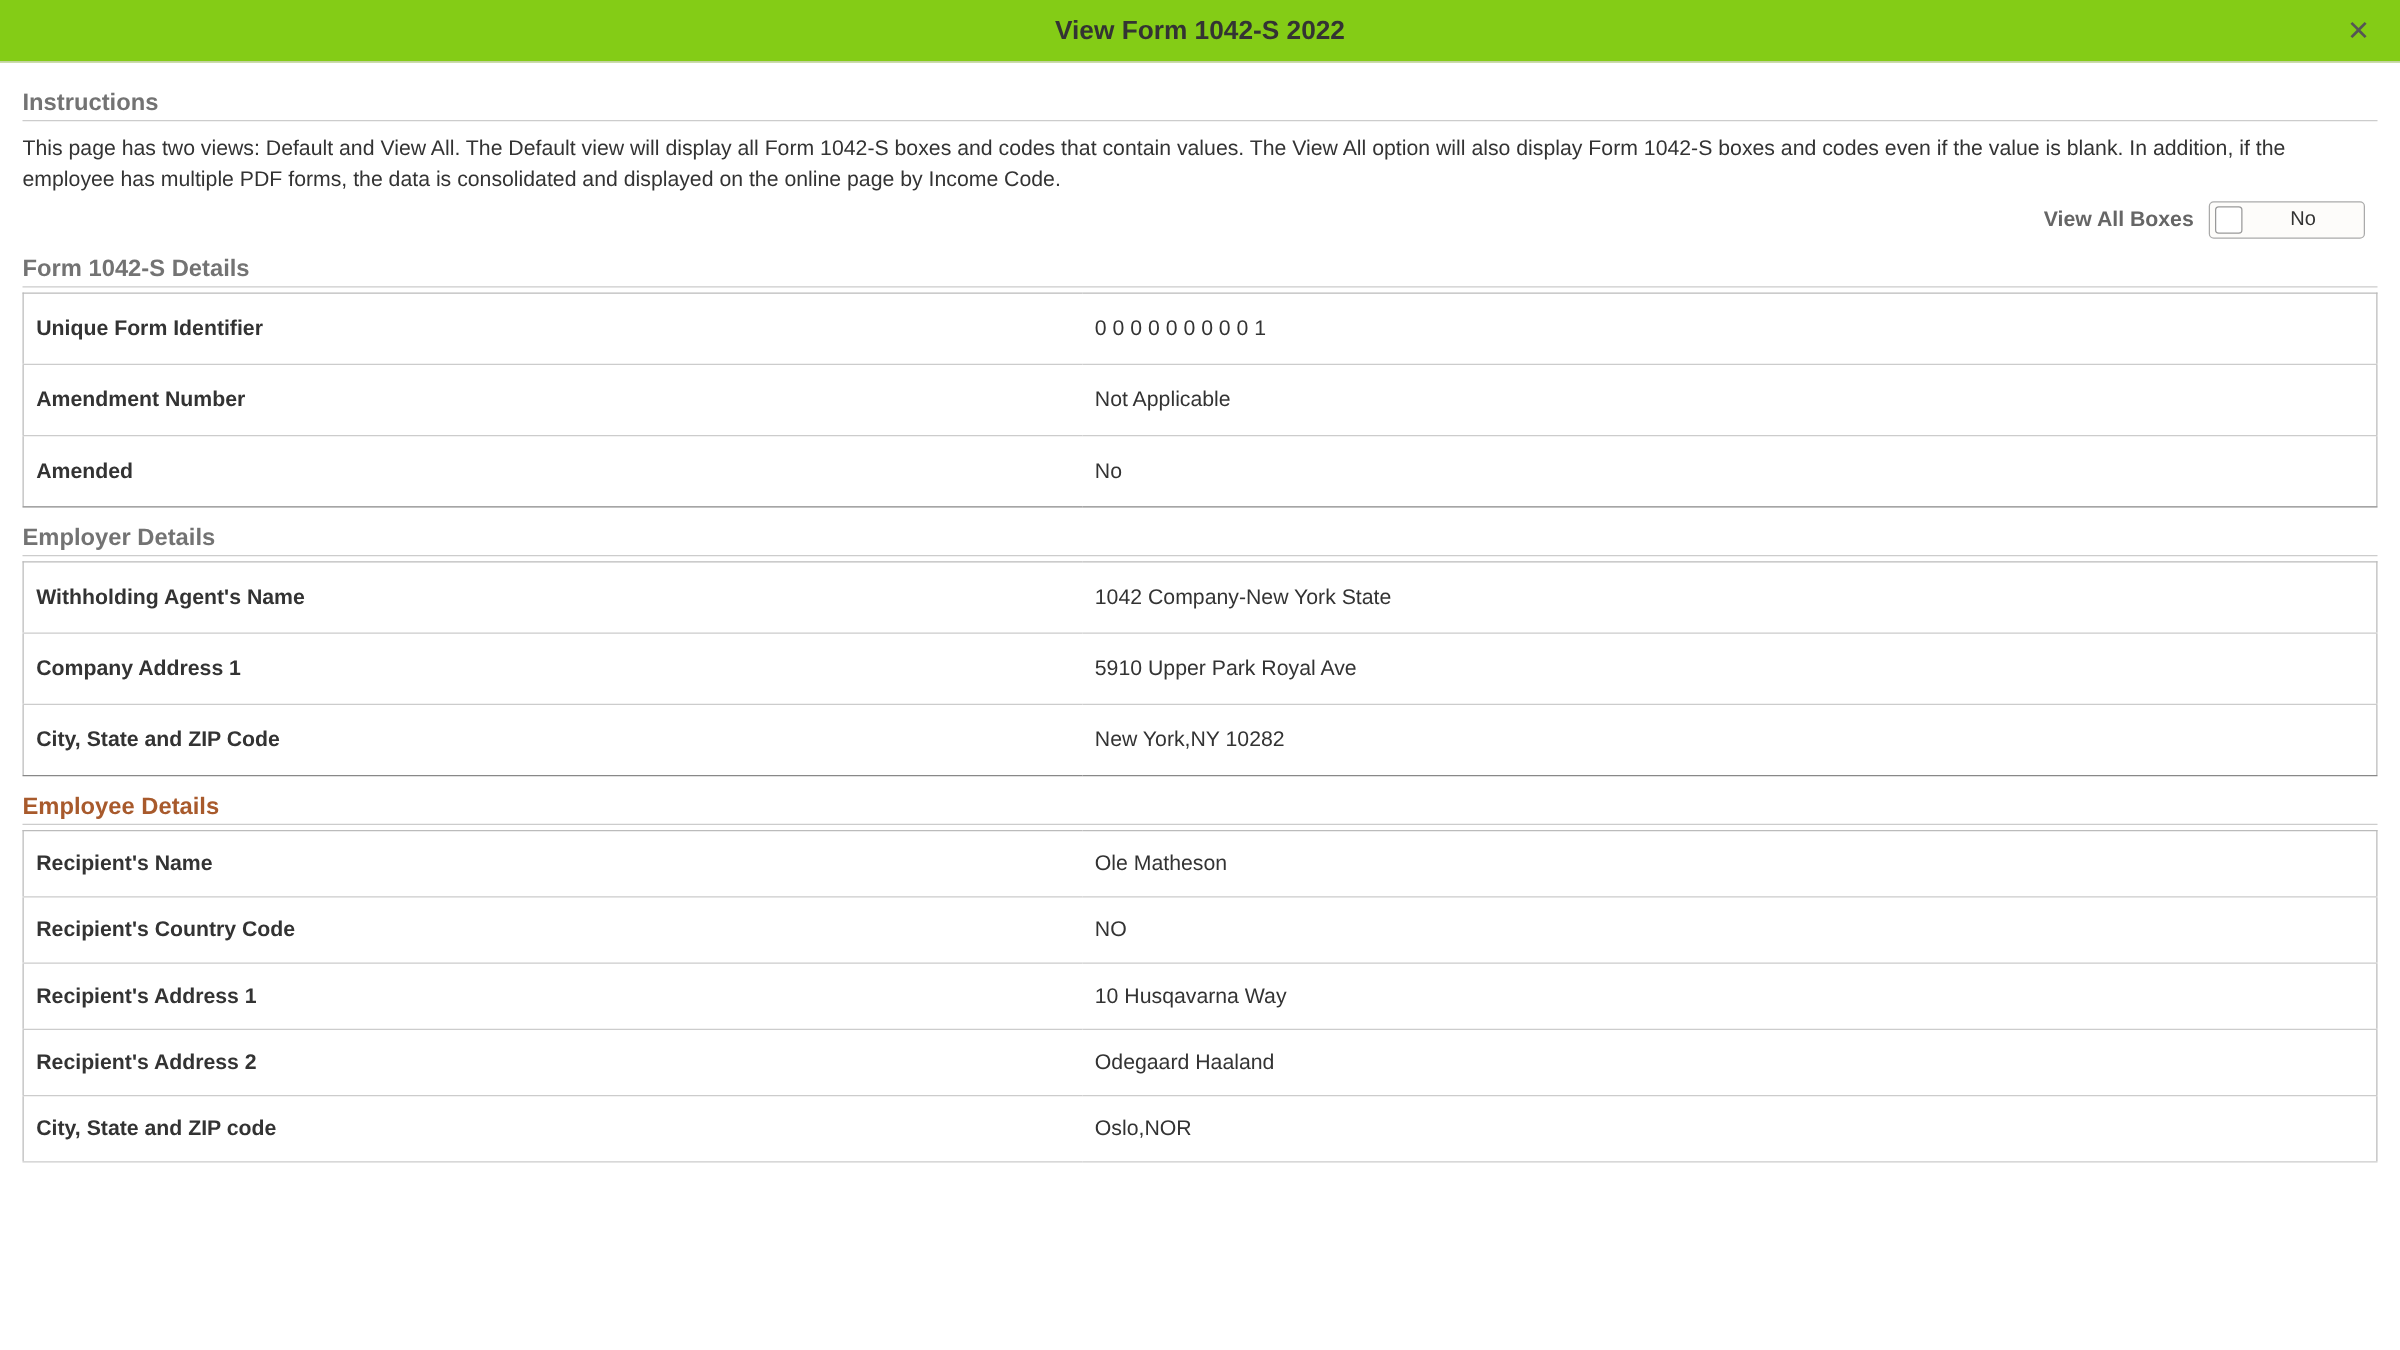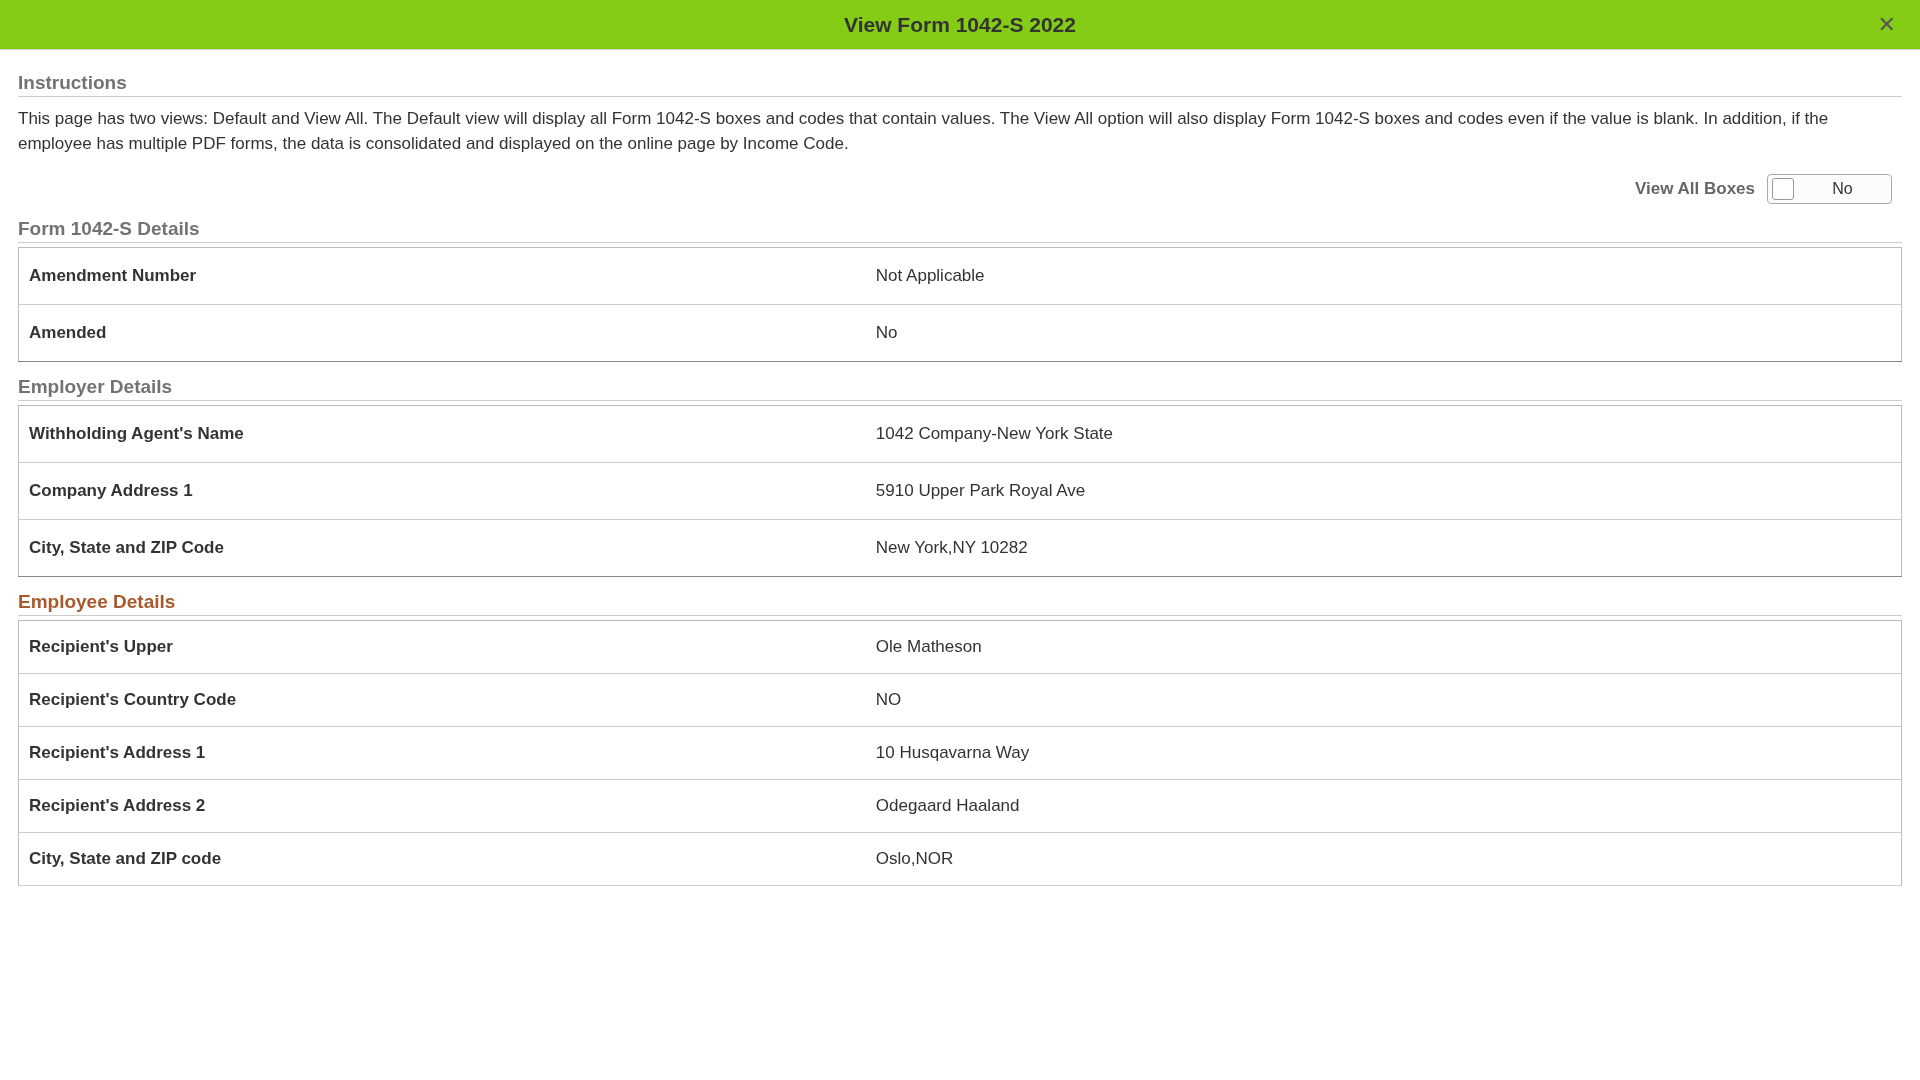--- a/index.html
+++ b/index.html
@@ -54,21 +54,21 @@
       margin-top: 8px;
       margin-bottom: 4px;
       padding-bottom: 2px;
       border-bottom: 1px solid #ccc;
     }
     .instructions-text {
       font-size: 17px;
       color: #333;
       line-height: 1.45;
       margin-top: 10px;
-      margin-bottom: 18px;
+      margin-bottom: 5px;
     }
     .view-all-row {
       display: flex;
       justify-content: flex-end;
       align-items: center;
       gap: 12px;
       margin-bottom: 14px;
       padding-right: 10px;
     }
     .view-all-label {
@@ -192,20 +192,24 @@
     <span class="view-all-label">View All Boxes</span>
     <div class="toggle-container">
       <div class="toggle-knob"></div>
       <div class="toggle-text">No</div>
     </div>
   </div>
 
   <div class="section-heading">Form 1042-S Details</div>
   <table class="details-table">
     <tbody>
+        <tr>
+      <td class="label-cell">Unique Form Identifier</td>
+      <td class="value-cell">0 0 0 0 0 0 0 0 0 1</td>
+    </tr>
     <tr>
       <td class="label-cell">Amendment Number</td>
       <td class="value-cell">Not Applicable</td>
     </tr>
     <tr>
       <td class="label-cell">Amended</td>
       <td class="value-cell">No</td>
     </tr>
   </tbody>
     </table>
@@ -225,21 +229,21 @@
       <td class="label-cell">City, State and ZIP Code</td>
       <td class="value-cell">New York,NY 10282</td>
     </tr>
   </tbody>
     </table>
 
   <div class="employee-section-heading">Employee Details</div>
   <table class="employee-table">
     <tbody>
         <tr>
-      <td class="label-cell">Recipient's Upper</td>
+      <td class="label-cell">Recipient's Name</td>
       <td class="value-cell">Ole Matheson</td>
     </tr>
     <tr>
       <td class="label-cell">Recipient's Country Code</td>
       <td class="value-cell">NO</td>
     </tr>
     <tr>
       <td class="label-cell">Recipient's Address 1</td>
       <td class="value-cell">10 Husqavarna Way</td>
     </tr>

